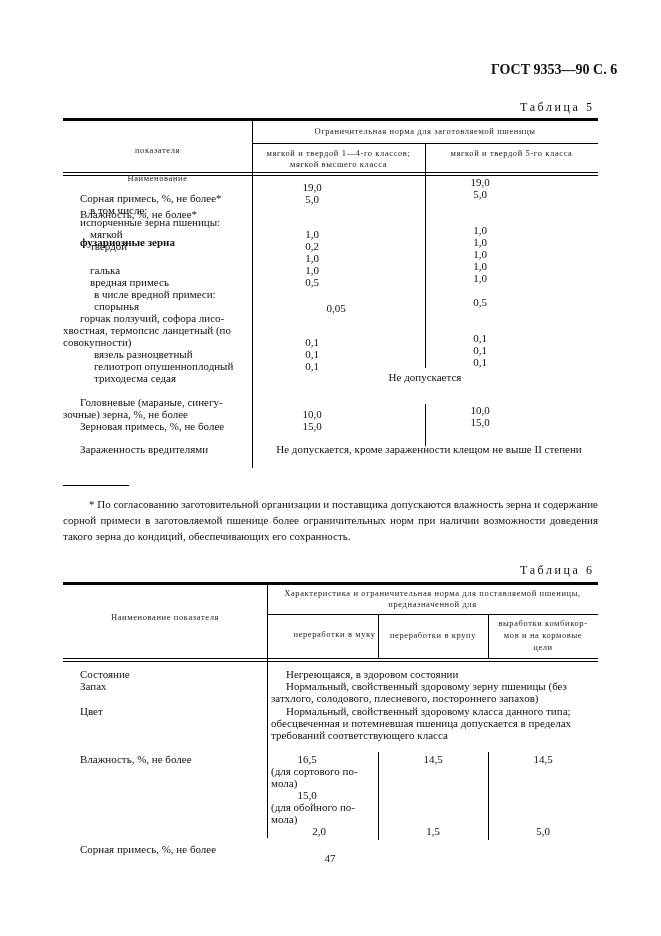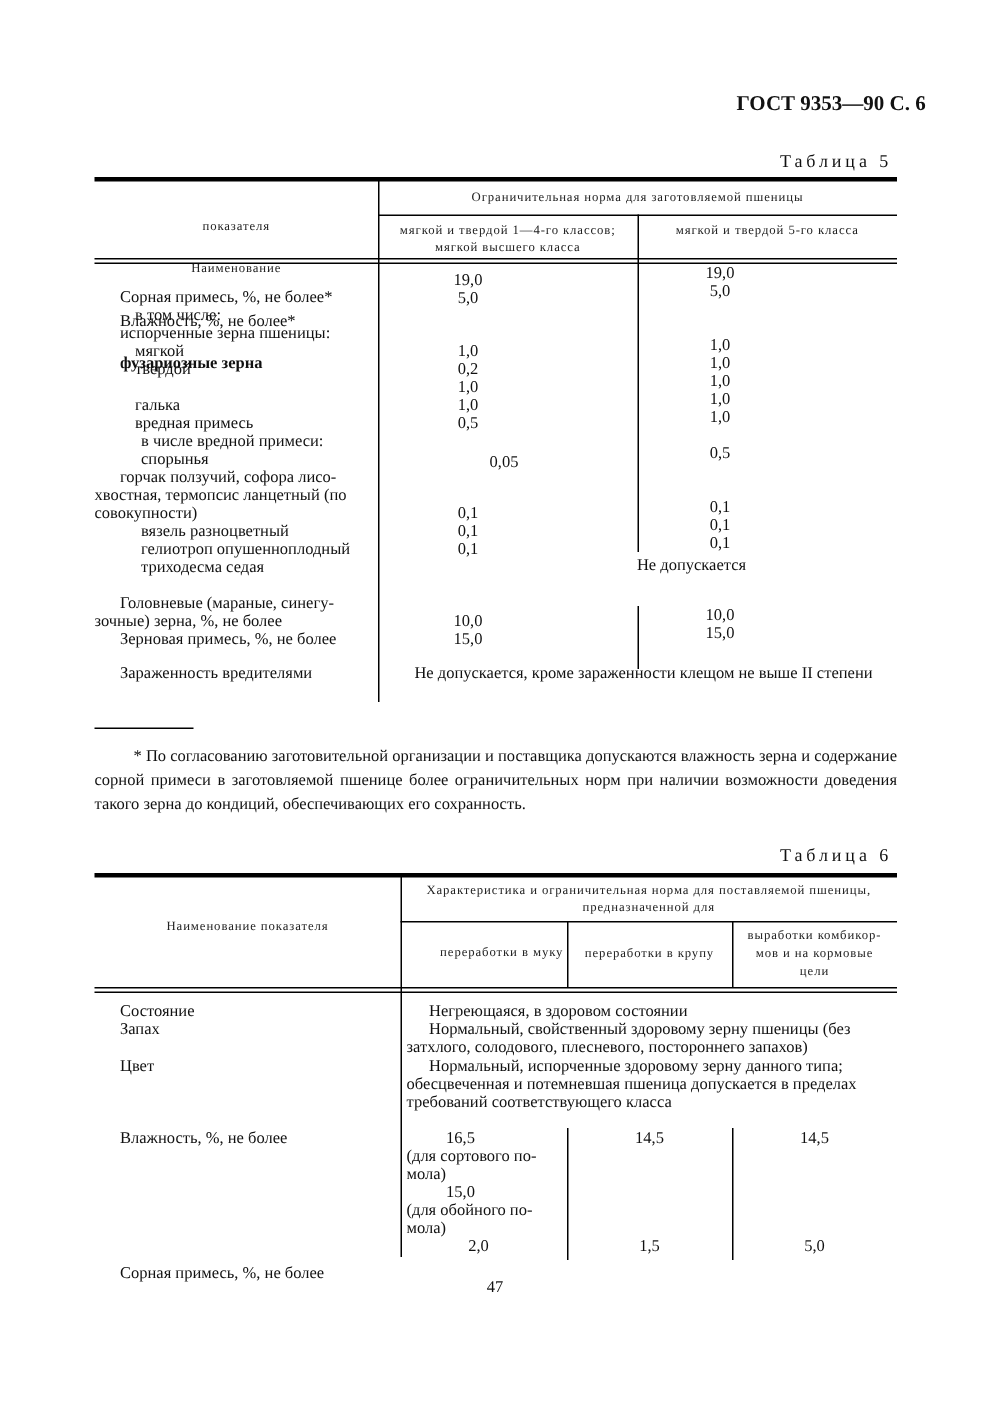--- a/index.html
+++ b/index.html
@@ -83,21 +83,21 @@
   <div class="abs t c" style="left:425px; width:110px; top:248px;">1,0</div>
   <div class="abs t c" style="left:425px; width:110px; top:260px;">1,0</div>
   <div class="abs t c" style="left:425px; width:110px; top:272px;">1,0</div>
   <div class="abs t c" style="left:425px; width:110px; top:296px;">0,5</div>
   <div class="abs t c" style="left:425px; width:110px; top:332px;">0,1</div>
   <div class="abs t c" style="left:425px; width:110px; top:344px;">0,1</div>
   <div class="abs t c" style="left:425px; width:110px; top:356px;">0,1</div>
   <div class="abs t c" style="left:425px; width:110px; top:404px;">10,0</div>
   <div class="abs t c" style="left:425px; width:110px; top:416px;">15,0</div>
 
-  <div class="abs t c" style="left:252px; width:346px; top:371px;padding-left:36px;">Не допускается</div>
+  <div class="abs t c" style="left:252px; width:346px; top:371px;">Не допускается</div>
   <div class="abs t c" style="left:256px; width:346px; top:443px;">Не допускается, кроме зараженности клещом не выше  II степени</div>
 </div>
 
 <div class="hline" style="left:63px; width:66px; top:485px;"></div>
 <div class="abs fn" style="left:63px; width:535px; top:496px; text-indent:26px;">* По согласованию заготовительной организации и поставщика допускаются влажность зерна и содержание сорной примеси в заготовляемой пшенице более ограничительных норм при наличии возможности доведения такого зерна до кондиций, обеспечивающих его сохранность.</div>
 
 <div class="abs tcap" style="left:520px; top:563px;">Таблица 6</div>
 
 <div>
   <div class="hline thick" style="left:63px; width:535px; top:582px;"></div>
@@ -121,21 +121,21 @@
 
   <div class="abs t" style="left:80px; top:668px;">Состояние</div>
   <div class="abs t" style="left:80px; top:680px;">Запах</div>
   <div class="abs t" style="left:80px; top:705px;">Цвет</div>
   <div class="abs t" style="left:80px; top:753px;">Влажность, %, не более</div>
   <div class="abs t" style="left:80px; top:825px;margin-top:18px;">Сорная примесь, %, не более</div>
 
   <div class="abs t" style="left:286px; top:668px;">Негреющаяся, в здоровом состоянии</div>
   <div class="abs t" style="left:286px; top:680px;">Нормальный, свойственный здоровому зерну пшеницы (без</div>
   <div class="abs t" style="left:271px; top:692px;">затхлого, солодового, плесневого, постороннего запахов)</div>
-  <div class="abs t" style="left:286px; top:705px;">Нормальный, испорченные здоровому зерну данного типа;</div>
+  <div class="abs t" style="left:286px; top:705px;">Нормальный, свойственный здоровому класса данного типа;</div>
   <div class="abs t" style="left:271px; top:717px;">обесцвеченная и потемневшая пшеница допускается в пределах</div>
   <div class="abs t" style="left:271px; top:729px;">требований  соответствующего класса</div>
 
   <div class="abs t c" style="left:267px; width:80px; top:753px;">16,5</div>
   <div class="abs t" style="left:271px; top:765px;">(для сортового по-</div>
   <div class="abs t" style="left:271px; top:777px;">мола)</div>
   <div class="abs t c" style="left:267px; width:80px; top:789px;">15,0</div>
   <div class="abs t" style="left:271px; top:801px;">(для обойного по-</div>
   <div class="abs t" style="left:271px; top:813px;">мола)</div>
   <div class="abs t c" style="left:378px; width:110px; top:753px;">14,5</div>

